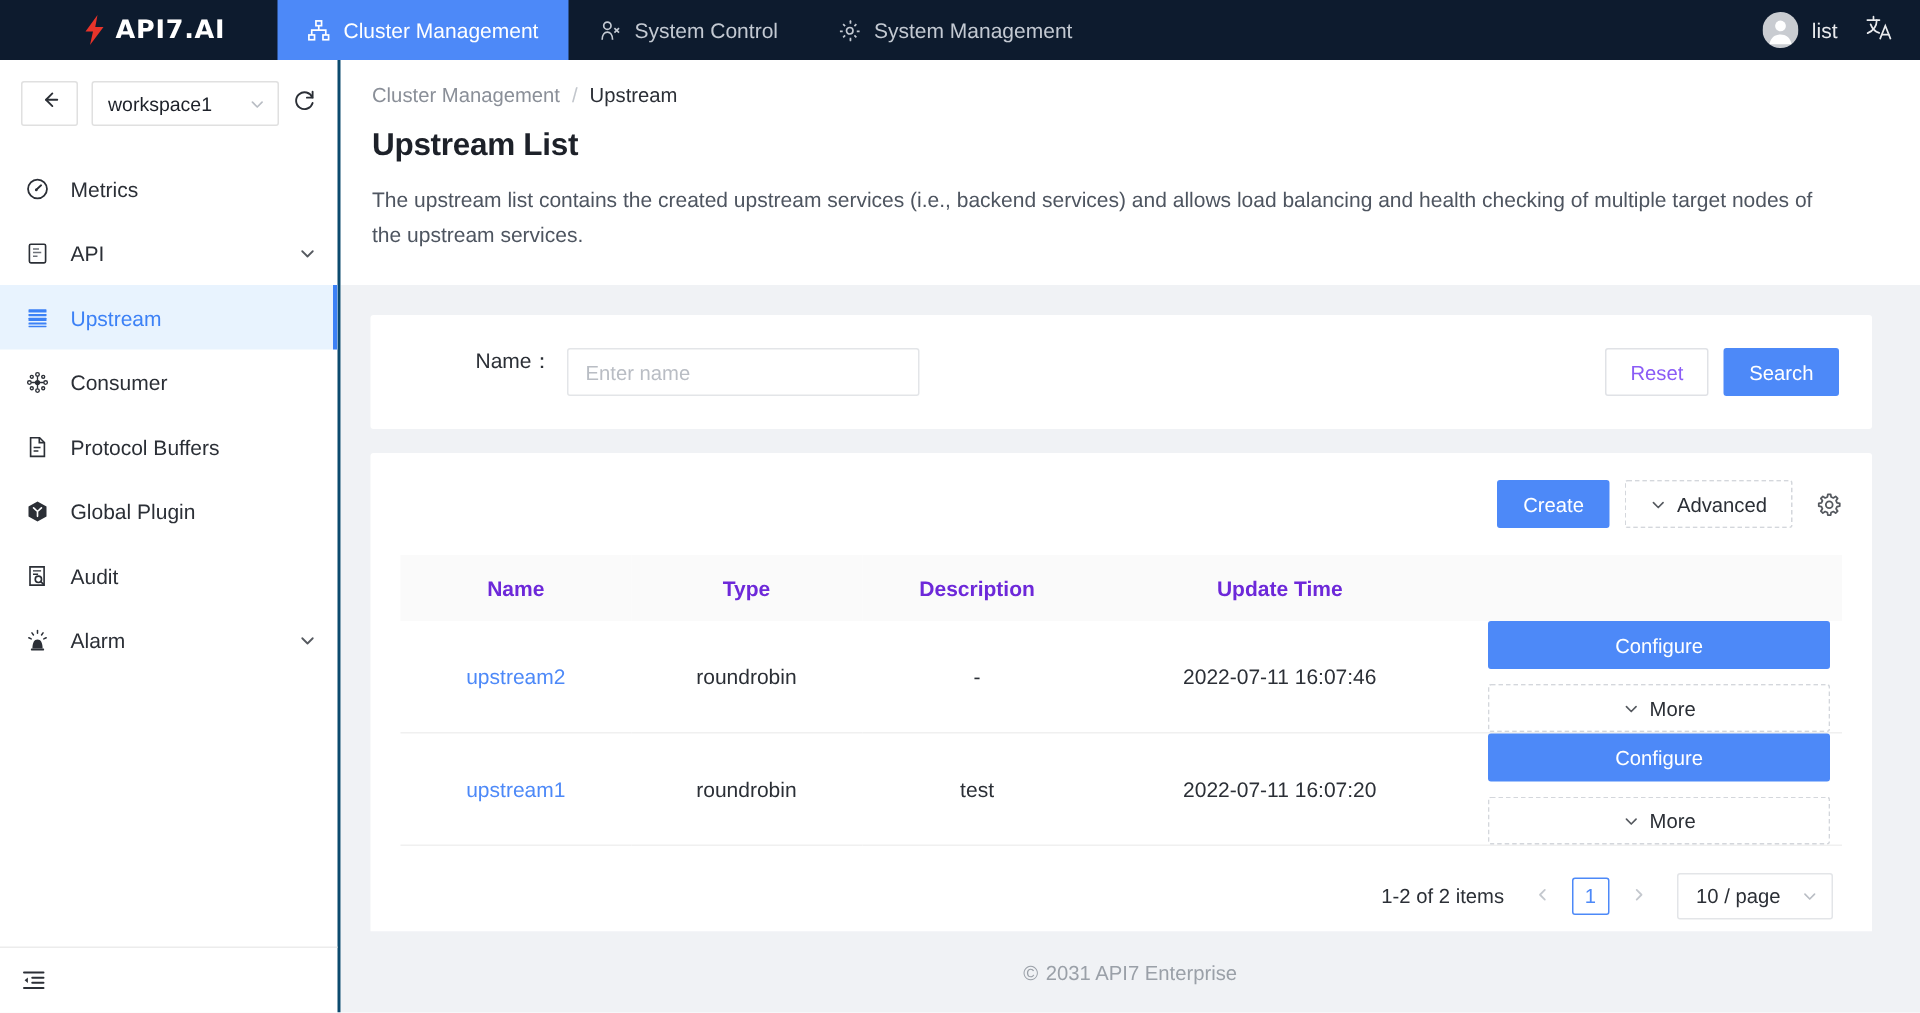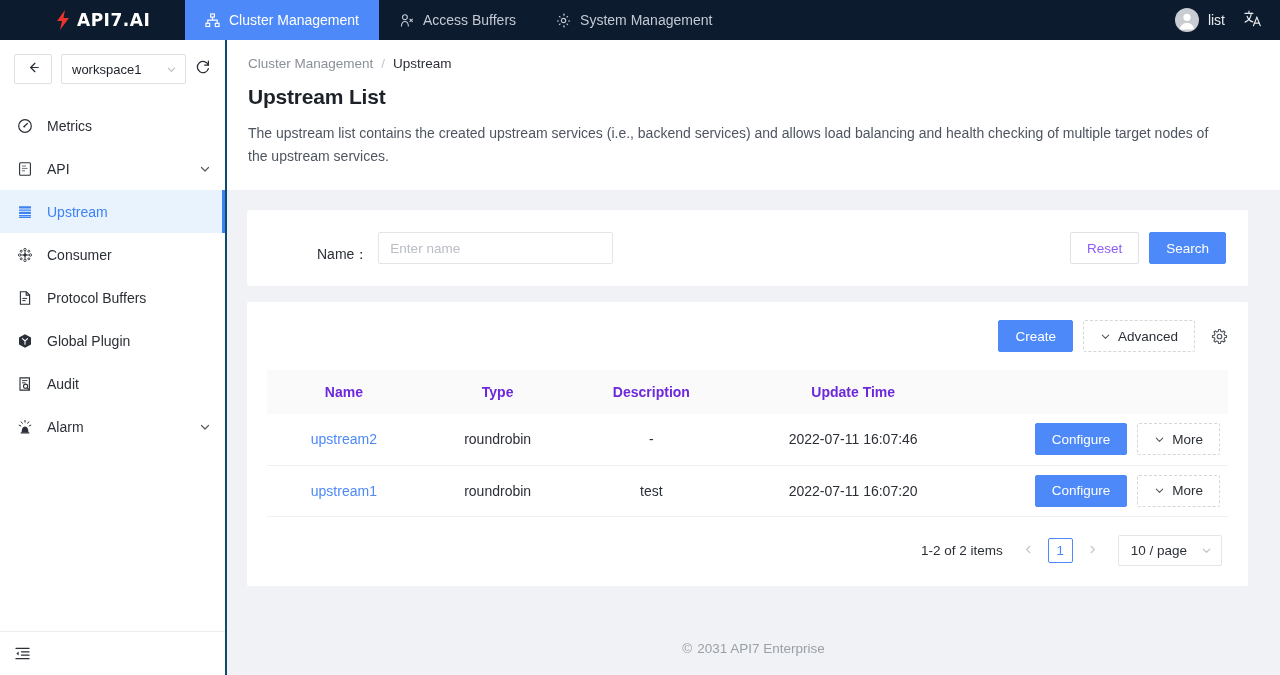--- a/index.html
+++ b/index.html
@@ -109,21 +109,21 @@
 
   .scroll-area { flex: 1; overflow: hidden; padding: 20px 32px 0 20px; }
 
   .card {
     background: #fff; border-radius: 2px;
   }
   .filter-card {
     padding: 22px 22px 22px 22px;
     display: flex; align-items: center;
   }
-  .filter-left { display: flex; align-items: flex-end; gap: 0; padding-left: 48px; }
+  .filter-left { display: flex; align-items: flex-start; gap: 0; padding-left: 48px; }
   .filter-label { font-size: 14px; color: #2b2f36; margin-right: 10px; white-space: nowrap; }
   .filter-input {
     width: 235px; height: 32px; border: 1px solid #e3e5e8; border-radius: 2px;
     padding: 0 11px; font-size: 13.5px; outline: none;
     font-family: "Liberation Sans", sans-serif; color: #1d2129; background:#fff;
   }
   .filter-input::placeholder { color: #b9bdc4; }
   .filter-right { margin-left: auto; display: flex; gap: 10px; }
 
   .btn {
@@ -144,21 +144,21 @@
   thead th {
     background: #fafafa; font-size: 14px; font-weight: 700; color: #6d28d9;
     height: 44px; text-align: center; padding: 0 8px;
   }
   tbody td {
     height: 51px; font-size: 14px; color: #2b2f36; text-align: center;
     border-bottom: 1px solid #f0f0f0; padding: 0 8px;
   }
   tbody tr:last-child td { border-bottom: 1px solid #f0f0f0; }
   .cell-link { color: #4d89f8; cursor: pointer; }
-  .row-actions { display: flex; gap: 10px; justify-content: flex-end; padding-left: 6px; }
+  .row-actions { display: flex; gap: 10px; justify-content: center; padding-left: 6px; flex-direction: column; }
 
   .pager {
     display: flex; align-items: center; justify-content: flex-end; gap: 10px;
     padding: 18px 6px 6px 0; font-size: 13.5px; color: #2b2f36;
   }
   .pg-total { margin-right: 6px; }
   .pg-arrow { color: #c4c8ce; cursor: pointer; padding: 0 4px; font-size: 13px; }
   .pg-num {
     width: 25px; height: 25px; border: 1px solid #4d89f8; border-radius: 2px;
     color: #4d89f8; display: flex; align-items: center; justify-content: center;
@@ -203,21 +203,21 @@
       <span>Cluster Management</span>
     </div>
     <div class="nav-item">
       <span class="ico">
         <svg width="15" height="15" viewBox="0 0 16 16" fill="none" stroke="#c3c9d2" stroke-width="1.2">
           <circle cx="6.3" cy="4.4" r="2.6"></circle>
             <path d="M2.6 14.4 C2.6 10.7 4.4 9 6.3 9 C8.2 9 10 10.7 10 14.4"></path>
           <path d="M11.3 6.2 L14.6 9.4 M14.6 6.2 L11.3 9.4"></path>
         </svg>
       </span>
-      <span>Access Buffers</span>
+      <span>System Control</span>
     </div>
     <div class="nav-item">
       <span class="ico">
         <svg width="15" height="15" viewBox="0 0 16 16" fill="none" stroke="#c3c9d2" stroke-width="1.2">
           <circle cx="8" cy="8" r="2.3"></circle>
           <path d="M8 1.2 L9 1.2 M8 14.8 L9 14.8"></path>
           <path d="M8.5 1 L8.5 3 M8.5 13 L8.5 15 M1 8.5 L3 8.5 M13 8.5 L15 8.5 M3.3 3.3 L4.7 4.7 M11.3 11.3 L12.7 12.7 M12.7 3.3 L11.3 4.7 M4.7 11.3 L3.3 12.7"></path>
         </svg>
       </span>
       <span>System Management</span>

